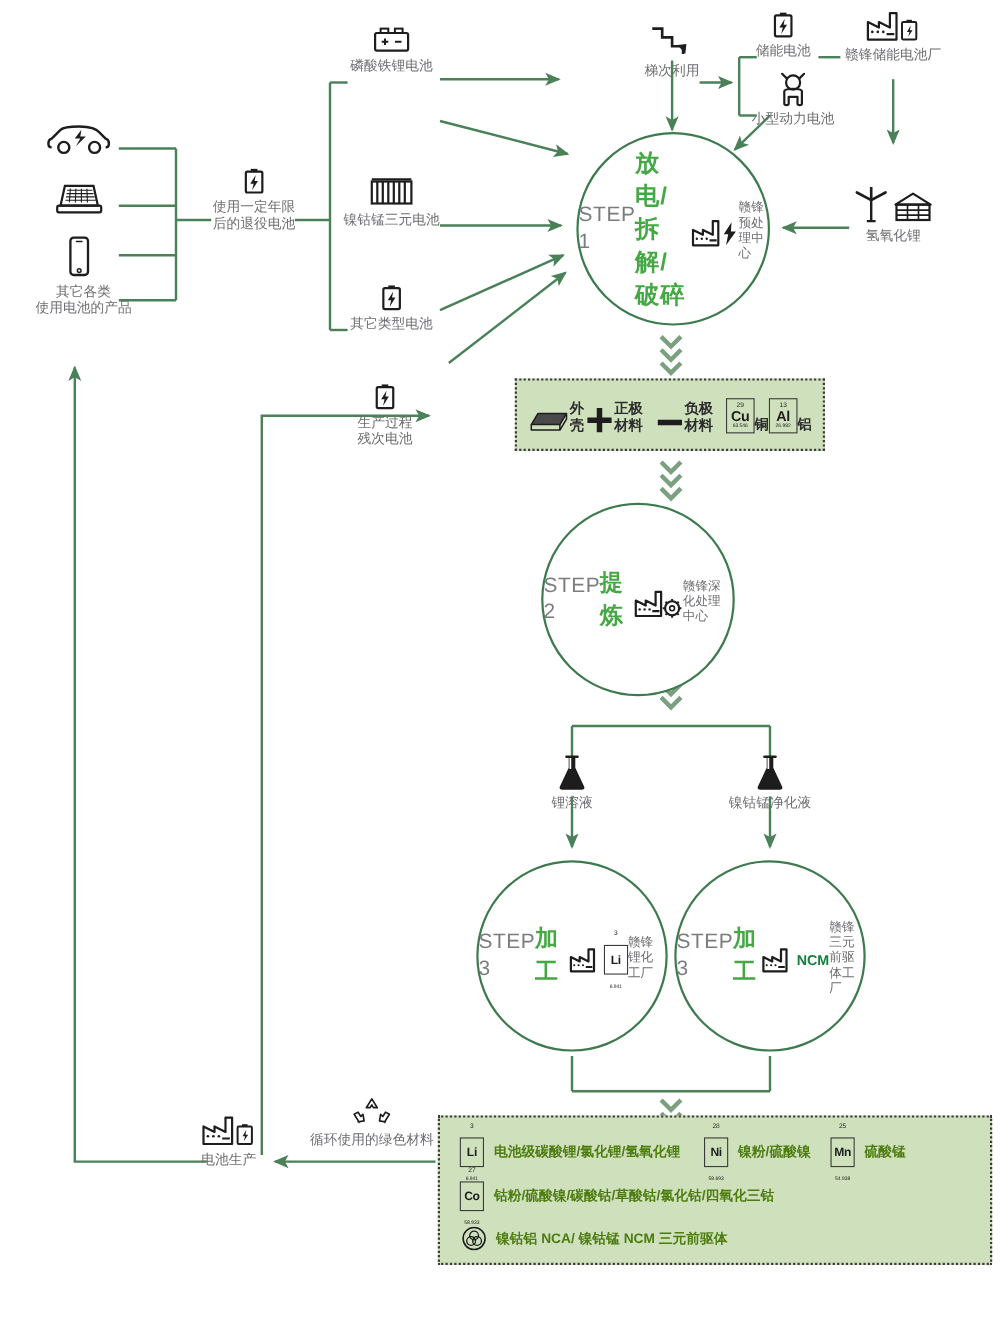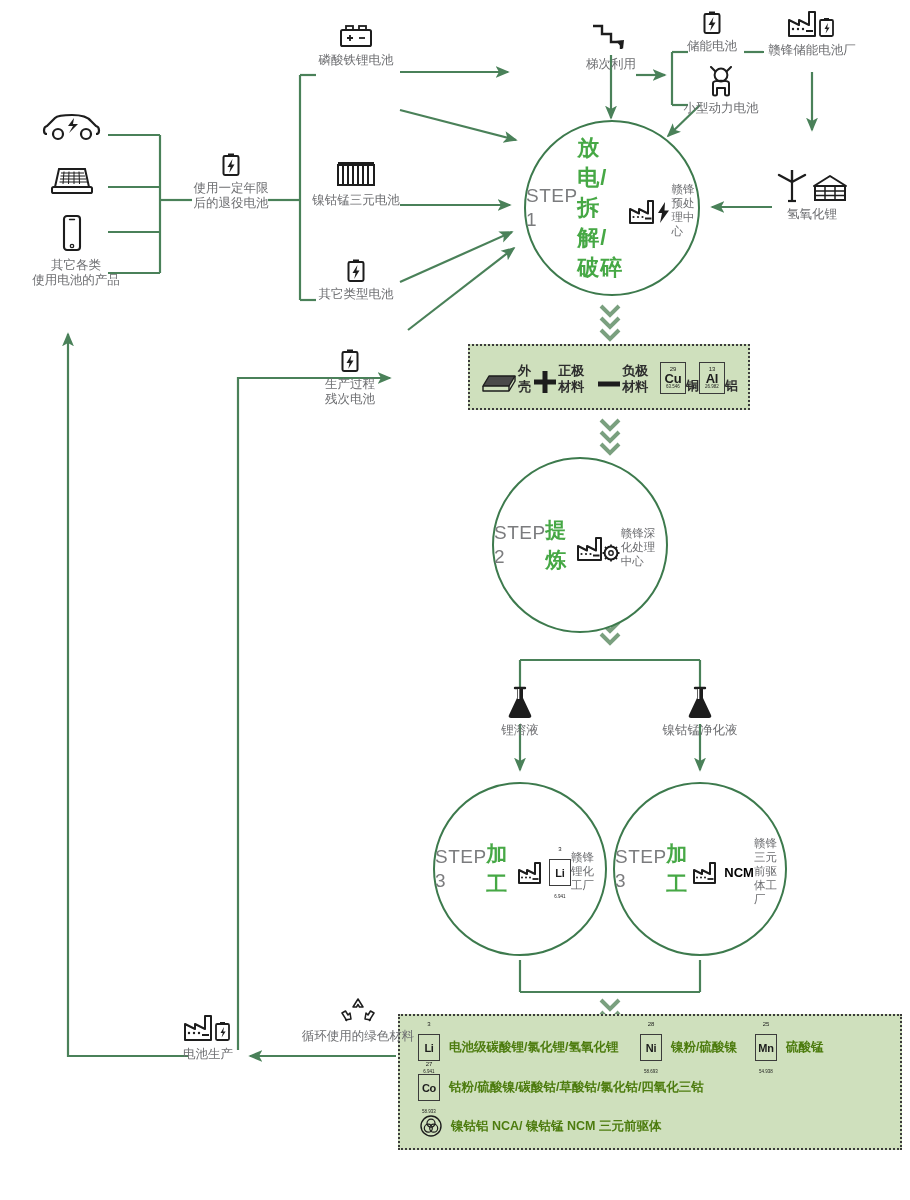--- a/index.html
+++ b/index.html
@@ -410,21 +410,21 @@
     <div class="step-ico">
       <svg width="30" height="26" viewBox="0 0 30 26">
         <path d="M3,23 L3,10 L11,14 L11,10 L19,14 L19,3 L24,3 L24,23 Z" fill="none" stroke="#1d1d1d" stroke-width="2" stroke-linejoin="round"></path>
         <g fill="#1d1d1d">
             <circle cx="6" cy="17.5" r="1"></circle>
             <circle cx="10" cy="17.5" r="1"></circle>
             <circle cx="14" cy="17.5" r="1"></circle>
           </g>
         <path d="M16.5,19 L22.5,19" stroke="#1d1d1d" stroke-width="1.8"></path>
       </svg>
-      <span style="font-size:13px;font-weight:bold;color:#000000;">NCM</span>
+      <span style="font-size:13px;font-weight:bold;color:#15803d;">NCM</span>
     </div>
     <div class="step-sub">赣锋三元前驱体工厂</div>
   </div>
 
   <div class="matbox" style="left:398px;top:1014px;width:504px;height:136px;">
 
     <div class="matline" style="left:18px;top:18px;">
       <div class="elem sm">
         <span class="e-num">3</span>
         <span class="e-sym">Li</span>
@@ -462,21 +462,21 @@
       <svg width="22" height="22" viewBox="0 0 22 22">
         <circle cx="11" cy="11" r="10" fill="none" stroke="#1d1d1d" stroke-width="1.4"></circle>
         <circle cx="11" cy="8.2" r="4" fill="none" stroke="#1d1d1d" stroke-width="1.2"></circle>
         <circle cx="8.3" cy="13.2" r="4" fill="none" stroke="#1d1d1d" stroke-width="1.2"></circle>
         <circle cx="13.7" cy="13.2" r="4" fill="none" stroke="#1d1d1d" stroke-width="1.2"></circle>
       </svg>
       <span class="ml-txt">镍钴铝 NCA/ 镍钴锰 NCM 三元前驱体</span>
     </div>
   </div>
 
-  <div class="node" style="left:268px;top:996px;width:180px;">
+  <div class="node" style="left:248px;top:996px;width:180px;">
     <svg class="ico" width="38" height="30" viewBox="0 0 38 30">
       <path d="M19,3 L24,11 L20.5,11 L19,8.5 L17.5,11 L14,11 Z" fill="none" stroke="#1d1d1d" stroke-width="1.5" stroke-linejoin="round"></path>
       <path d="M8,25 L3,17 L6.5,15 L9,19 L11,17 L12,23 L6,24" fill="none" stroke="#1d1d1d" stroke-width="1.5" stroke-linejoin="round"></path>
       <path d="M30,25 L35,17 L31.5,15 L29,19 L27,17 L26,23 L32,24" fill="none" stroke="#1d1d1d" stroke-width="1.5" stroke-linejoin="round"></path>
     </svg>
     <div class="lbl">循环使用的绿色材料</div>
   </div>
 
   <div class="node" style="left:160px;top:1012px;width:96px;">
     <svg class="ico" width="52" height="32" viewBox="0 0 52 32">

